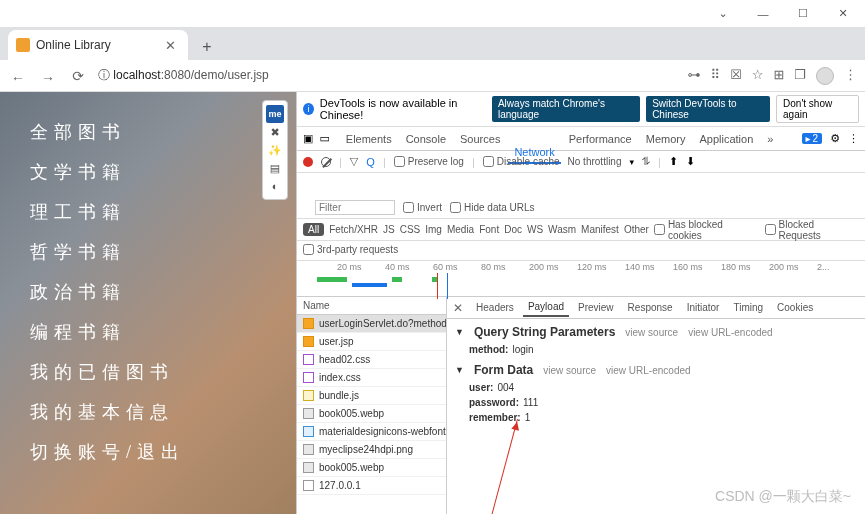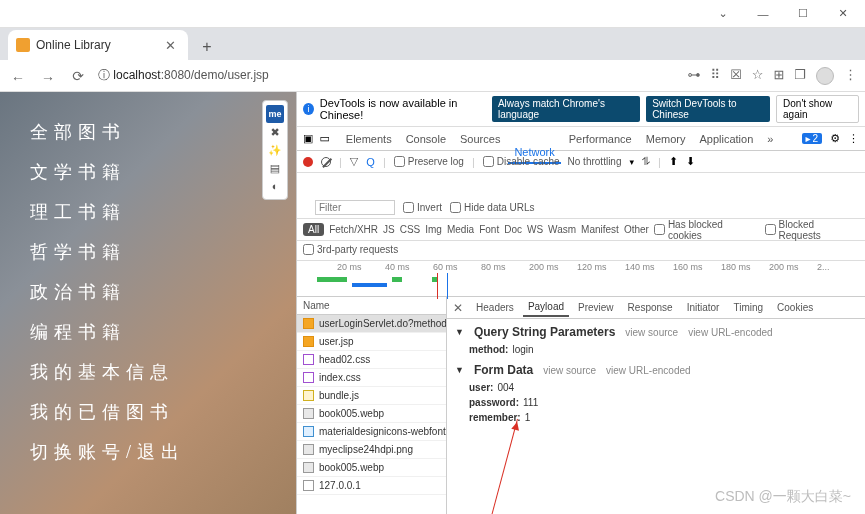--- a/index.html
+++ b/index.html
@@ -126,22 +126,22 @@
       <span class="ico">▤</span>
       <span class="ico">◐</span>
     </div>
     <div id="sidebar-items">
         <div class="sidebar-item">全部图书</div>
         <div class="sidebar-item">文学书籍</div>
         <div class="sidebar-item">理工书籍</div>
         <div class="sidebar-item">哲学书籍</div>
         <div class="sidebar-item">政治书籍</div>
         <div class="sidebar-item">编程书籍</div>
+        <div class="sidebar-item">我的已借图书</div>
         <div class="sidebar-item">我的基本信息</div>
-        <div class="sidebar-item">我的已借图书</div>
         <div class="sidebar-item">切换账号/退出</div>
       </div>
   </div>
 
   <div class="devtools">
     <div class="banner">
       <span class="info">i</span>
       <span>DevTools is now available in Chinese!</span>
       <span class="btn-blue">Always match Chrome's language</span>
       <span class="btn-blue">Switch DevTools to Chinese</span>

